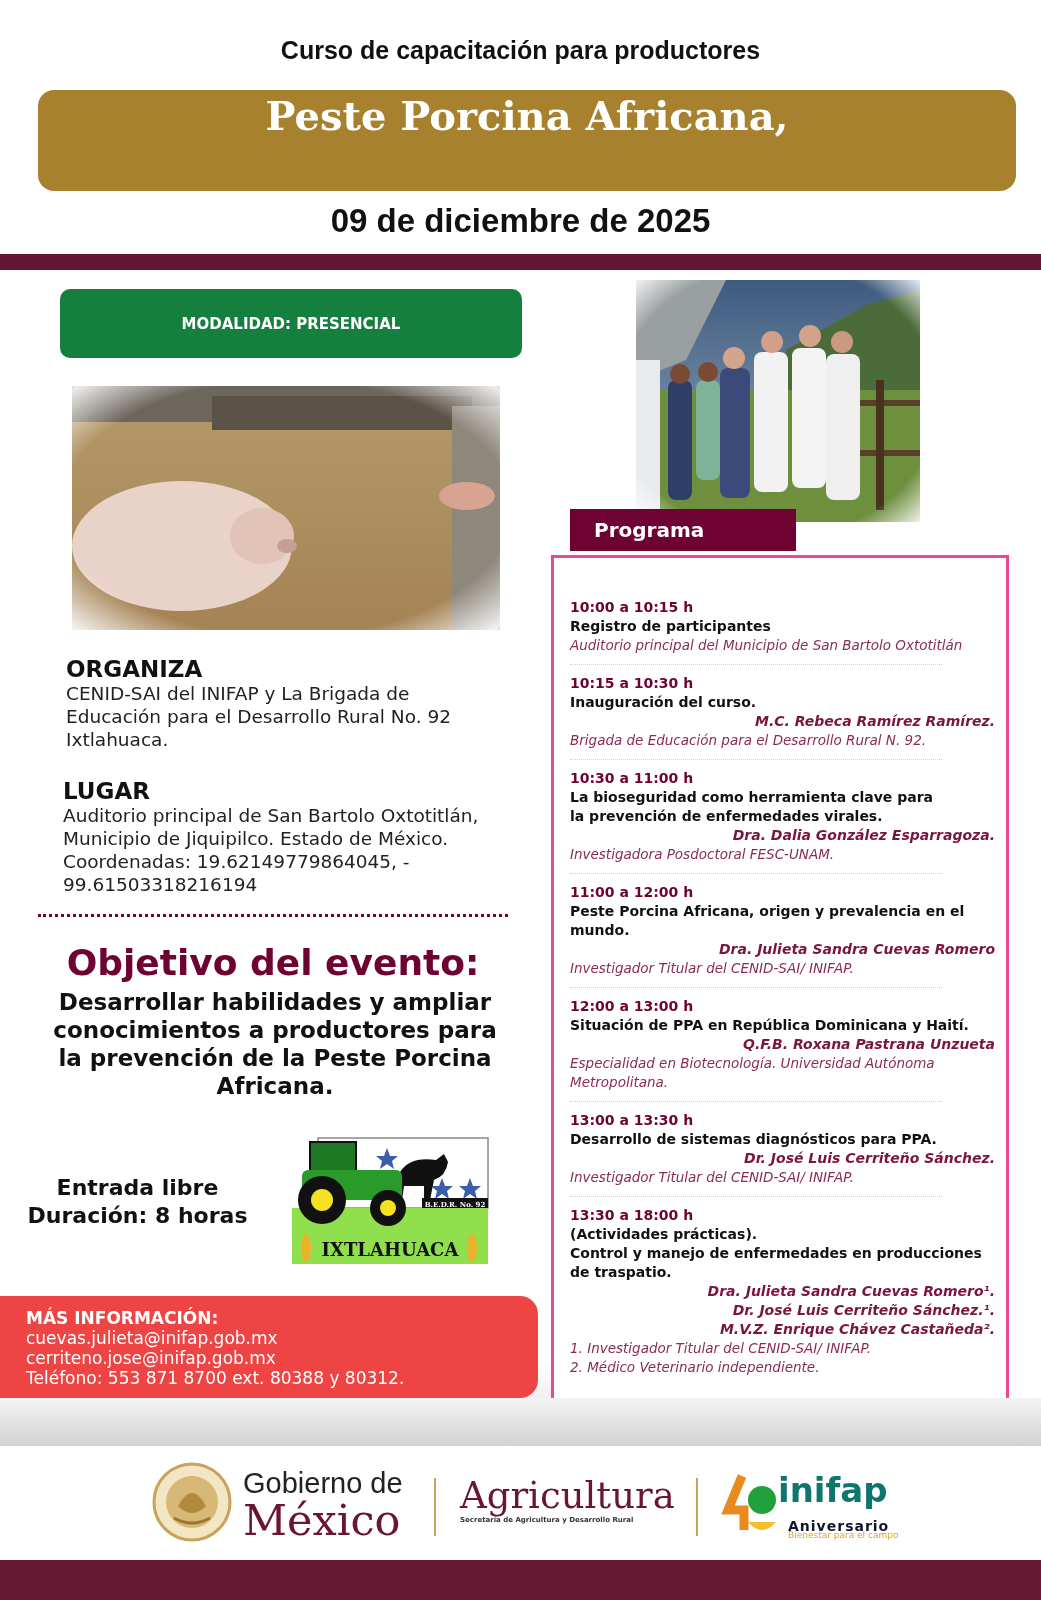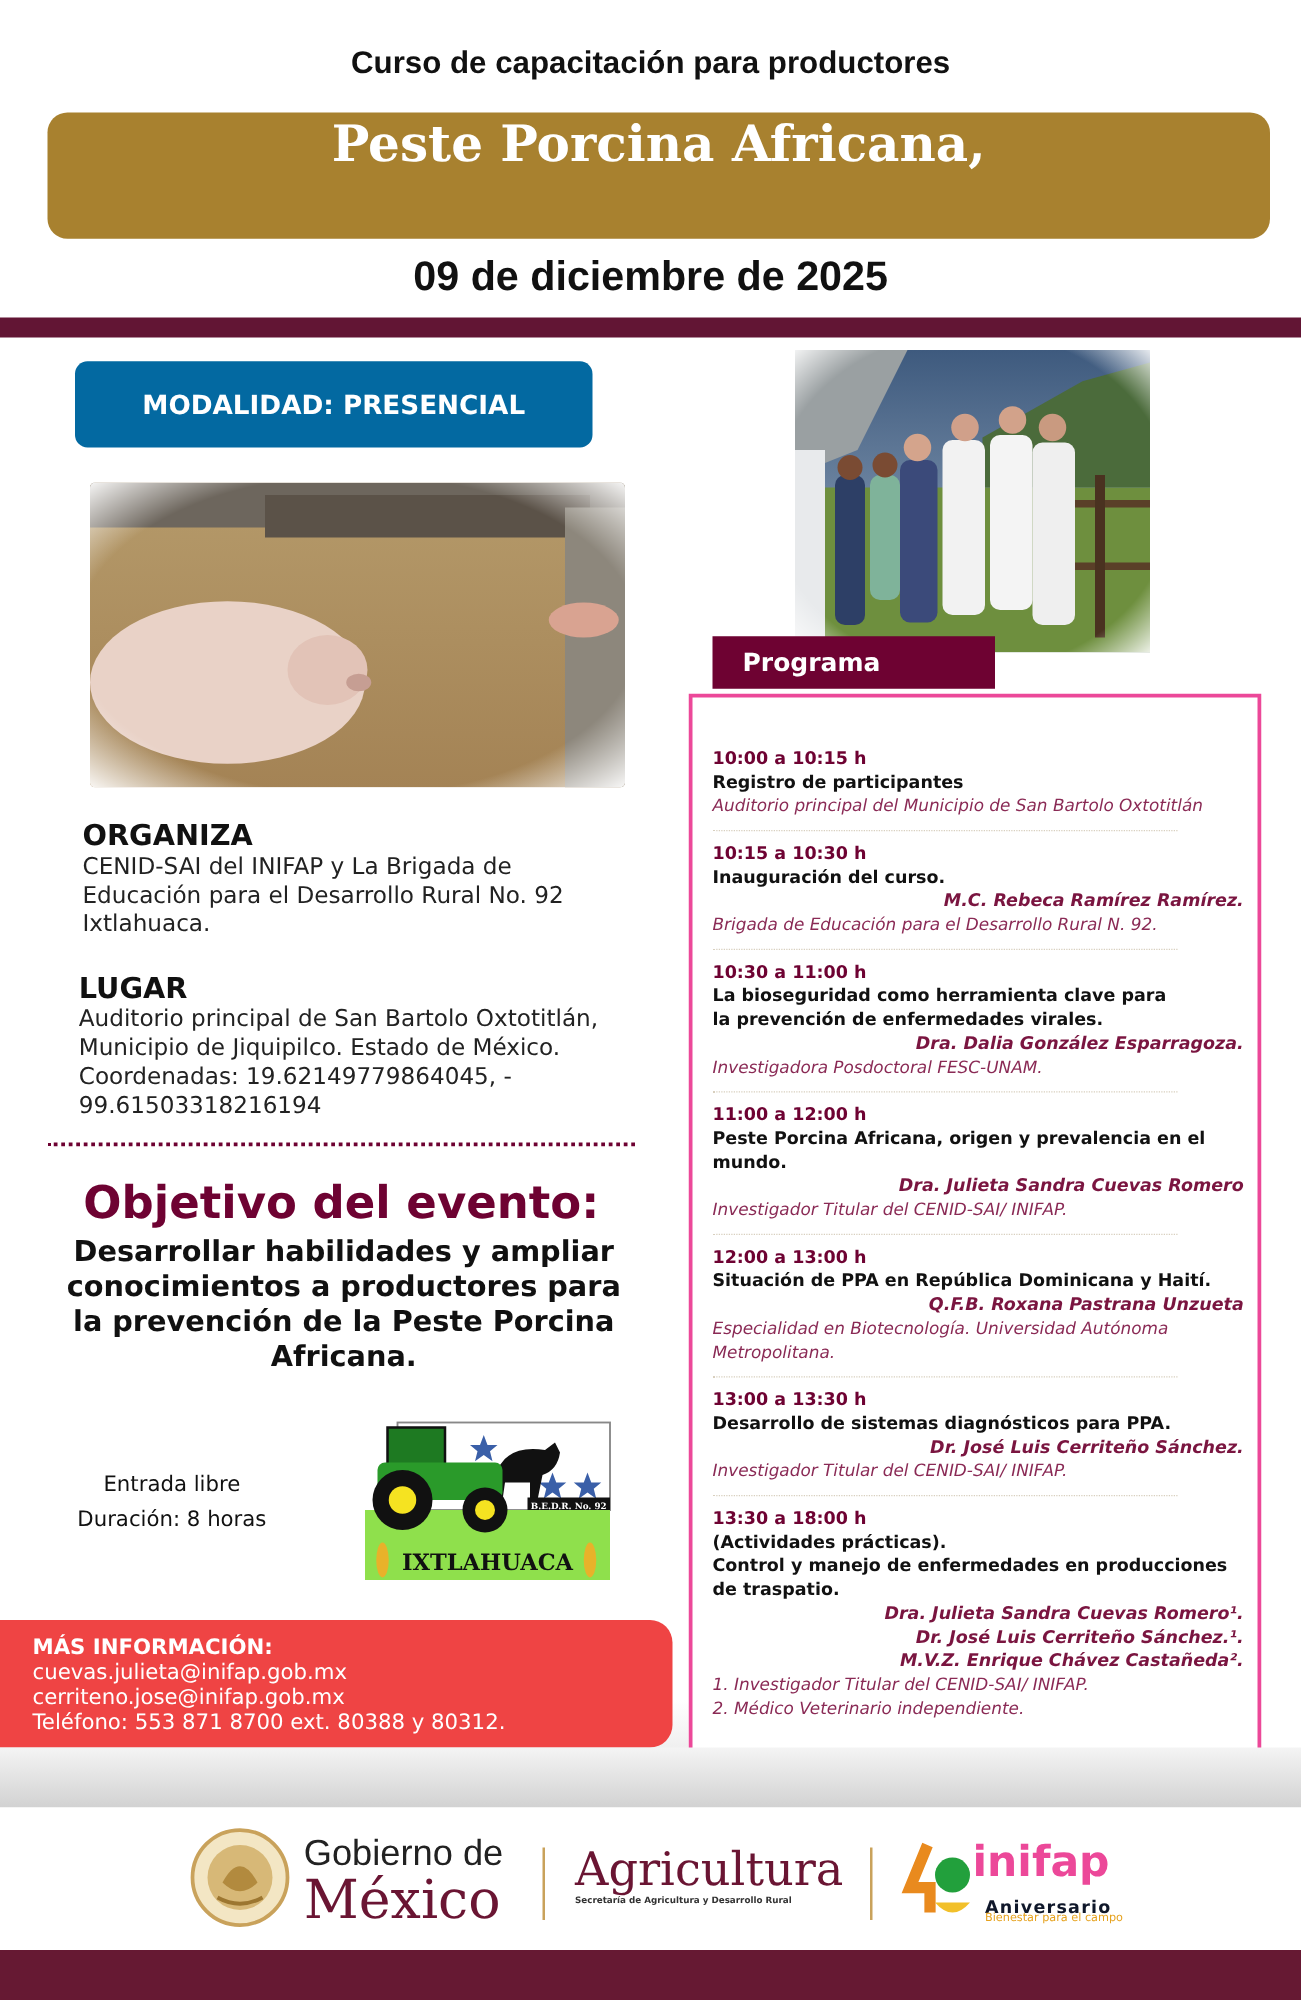--- a/index.html
+++ b/index.html
@@ -8,38 +8,38 @@
 
   .abs { position: absolute; }
 
   
   #subtitle { left: 0; top: 36px; width: 1041px; text-align: center; font-family: "Liberation Sans", sans-serif; font-weight: bold; font-size: 25px; color: #111; }
   #title-box { left: 38px; top: 90px; width: 978px; height: 101px; background: #a8812f; border-radius: 16px; text-align: center; color: #fff; font-family: "DejaVu Serif", serif; font-weight: bold; font-size: 40px; line-height: 48px; padding-top: 2px; }
   #date { left: 0; top: 202px; width: 1041px; text-align: center; font-family: "Liberation Sans", sans-serif; font-weight: bold; font-size: 33px; color: #111; }
   #top-band { left: 0; top: 254px; width: 1041px; height: 16px; background: #621534; }
 
   
-  #modalidad { left: 60px; top: 289px; width: 414px; height: 69px; background: #0369a1; border-radius: 10px; color: #fff; font-weight: bold; font-size: 21px; display: flex; align-items: center; justify-content: center; }
+  #modalidad { left: 60px; top: 289px; width: 462px; height: 69px; background: #15803d; border-radius: 10px; color: #fff; font-weight: bold; font-size: 15px; display: flex; align-items: center; justify-content: center; }
 
   
   #pig-photo { left: 72px; top: 386px; width: 428px; height: 244px; overflow: hidden; border-radius: 4px; box-shadow: 0 0 10px 6px rgba(255,255,255,0.9) inset; }
   #pig-photo svg { display: block; }
 
   
   .sect-h { font-weight: bold; font-size: 23px; color: #111; }
   .sect-p { font-size: 18.5px; line-height: 23px; color: #222; }
   #organiza { left: 66px; top: 656px; width: 470px; }
   #lugar { left: 63px; top: 778px; width: 480px; }
   #dotted { left: 38px; top: 914px; width: 470px; border-top: 3px dotted #6e0232; }
 
   
   #objetivo-h { left: 38px; top: 942px; width: 470px; text-align: center; font-weight: bold; font-size: 36px; color: #6e0232; }
   #objetivo-p { left: 40px; top: 988px; width: 470px; text-align: center; font-weight: bold; font-size: 23px; line-height: 28px; color: #111; }
 
-  #entrada { left: 20px; top: 1174px; width: 235px; text-align: center; font-weight: normal; font-size: 17px; line-height: 28px; color: #111; }
+  #entrada { left: 20px; top: 1174px; width: 235px; text-align: center; font-weight: bold; font-size: 22px; line-height: 28px; color: #111; }
 
   
   #bedr-logo { left: 292px; top: 1136px; width: 204px; height: 128px; }
 
   
   #mas-info { left: 0; top: 1296px; width: 538px; height: 102px; background: #ef4444; border-radius: 0 18px 18px 0; color: #fff; padding: 12px 0 0 26px; font-size: 17px; line-height: 20px; }
   #mas-info .h { font-weight: bold; font-size: 17px; }
 
   
   #team-photo { left: 636px; top: 280px; width: 284px; height: 242px; overflow: hidden; }
@@ -64,21 +64,21 @@
   #logos { left: 0; top: 1446px; width: 1041px; height: 110px; background: #fff; }
   .divider { position: absolute; width: 2px; height: 58px; background: #c9a25b; top: 1478px; }
   #seal { left: 152px; top: 1462px; width: 80px; height: 80px; }
   #gob-text { left: 243px; top: 1468px; font-family: "Liberation Sans", sans-serif; }
   #gob-text .a { font-size: 29px; color: #222; line-height: 30px; }
   #gob-text .b { font-family: "DejaVu Serif", serif; font-size: 43px; color: #6a1533; line-height: 44px; }
   #agri { left: 460px; top: 1476px; }
   #agri .a { font-family: "DejaVu Serif", serif; font-size: 37px; color: #6a1533; line-height: 40px; }
   #agri .b { font-size: 7px; color: #333; font-weight: bold; }
   #inifap { left: 720px; top: 1470px; width: 180px; height: 70px; }
-  #inifap .n { position: absolute; left: 58px; top: 0; font-weight: bold; font-size: 34px; color: #ec4899; }
+  #inifap .n { position: absolute; left: 58px; top: 0; font-weight: bold; font-size: 34px; color: #0f766e; }
   #inifap .a { position: absolute; left: 68px; top: 48px; font-weight: bold; font-size: 14px; color: #0f172a; letter-spacing: 1px; }
   #inifap .c { position: absolute; left: 68px; top: 60px; font-size: 9px; color: #e6a21e; }
 
   #bottom-band { left: 0; top: 1560px; width: 1041px; height: 40px; background: #661933; }
 </style>
 </head>
 <body>
 
 <div id="subtitle" class="abs">Curso de capacitación para productores</div>
 <div id="title-box" class="abs">

